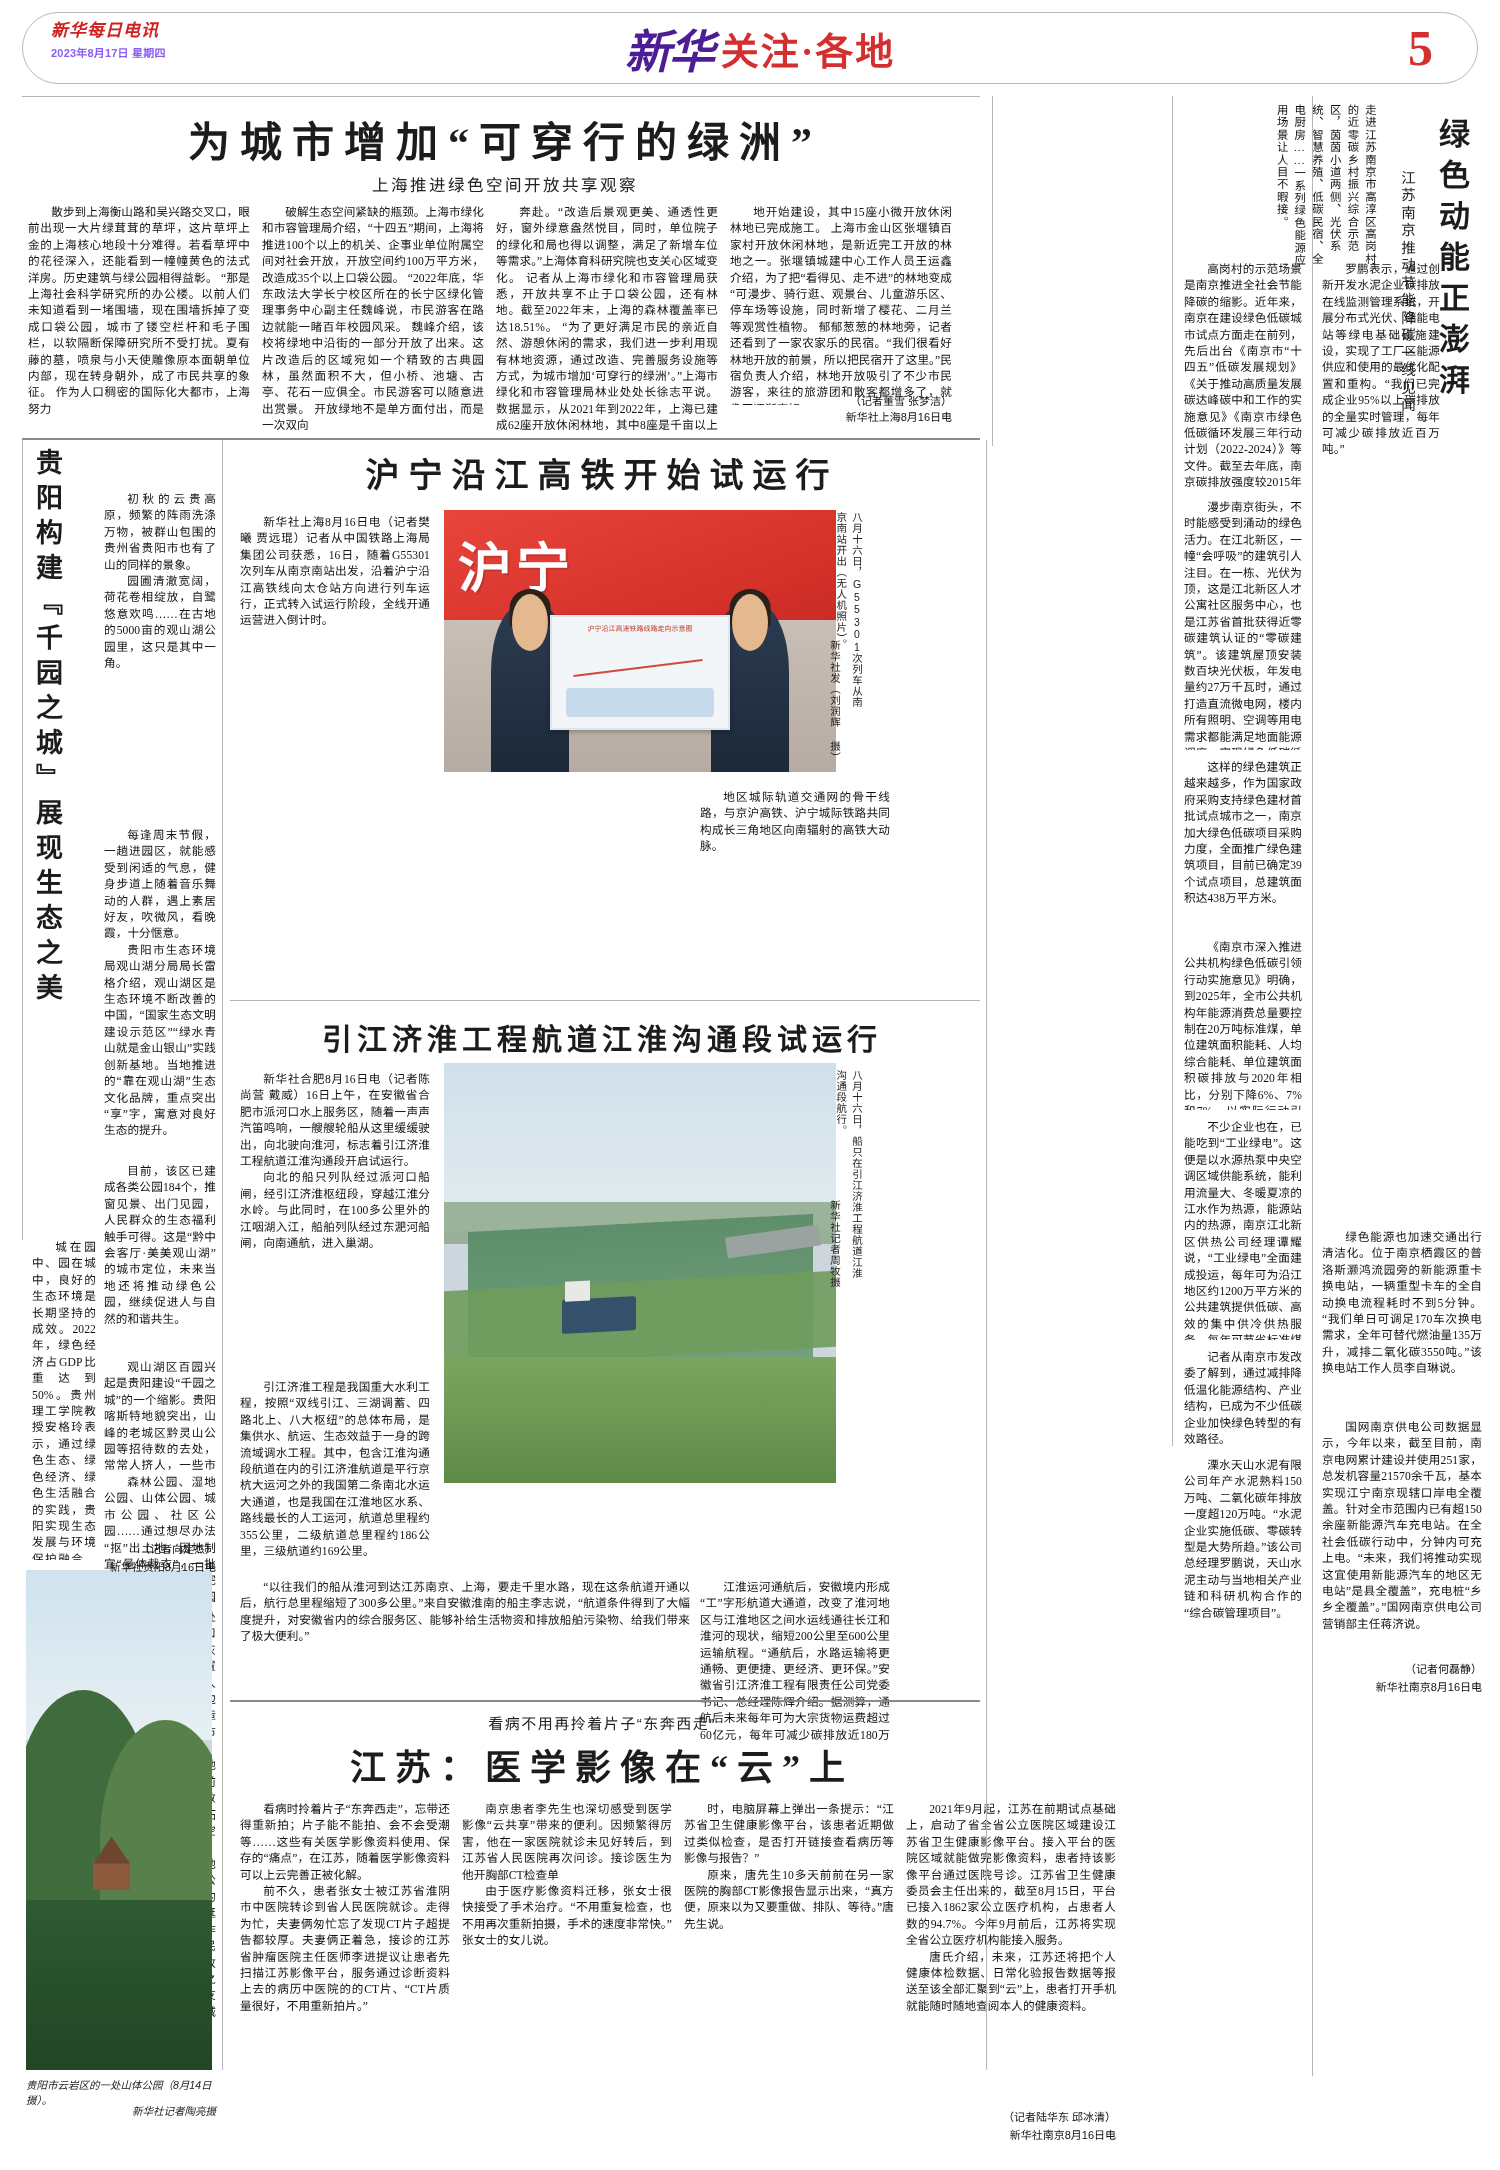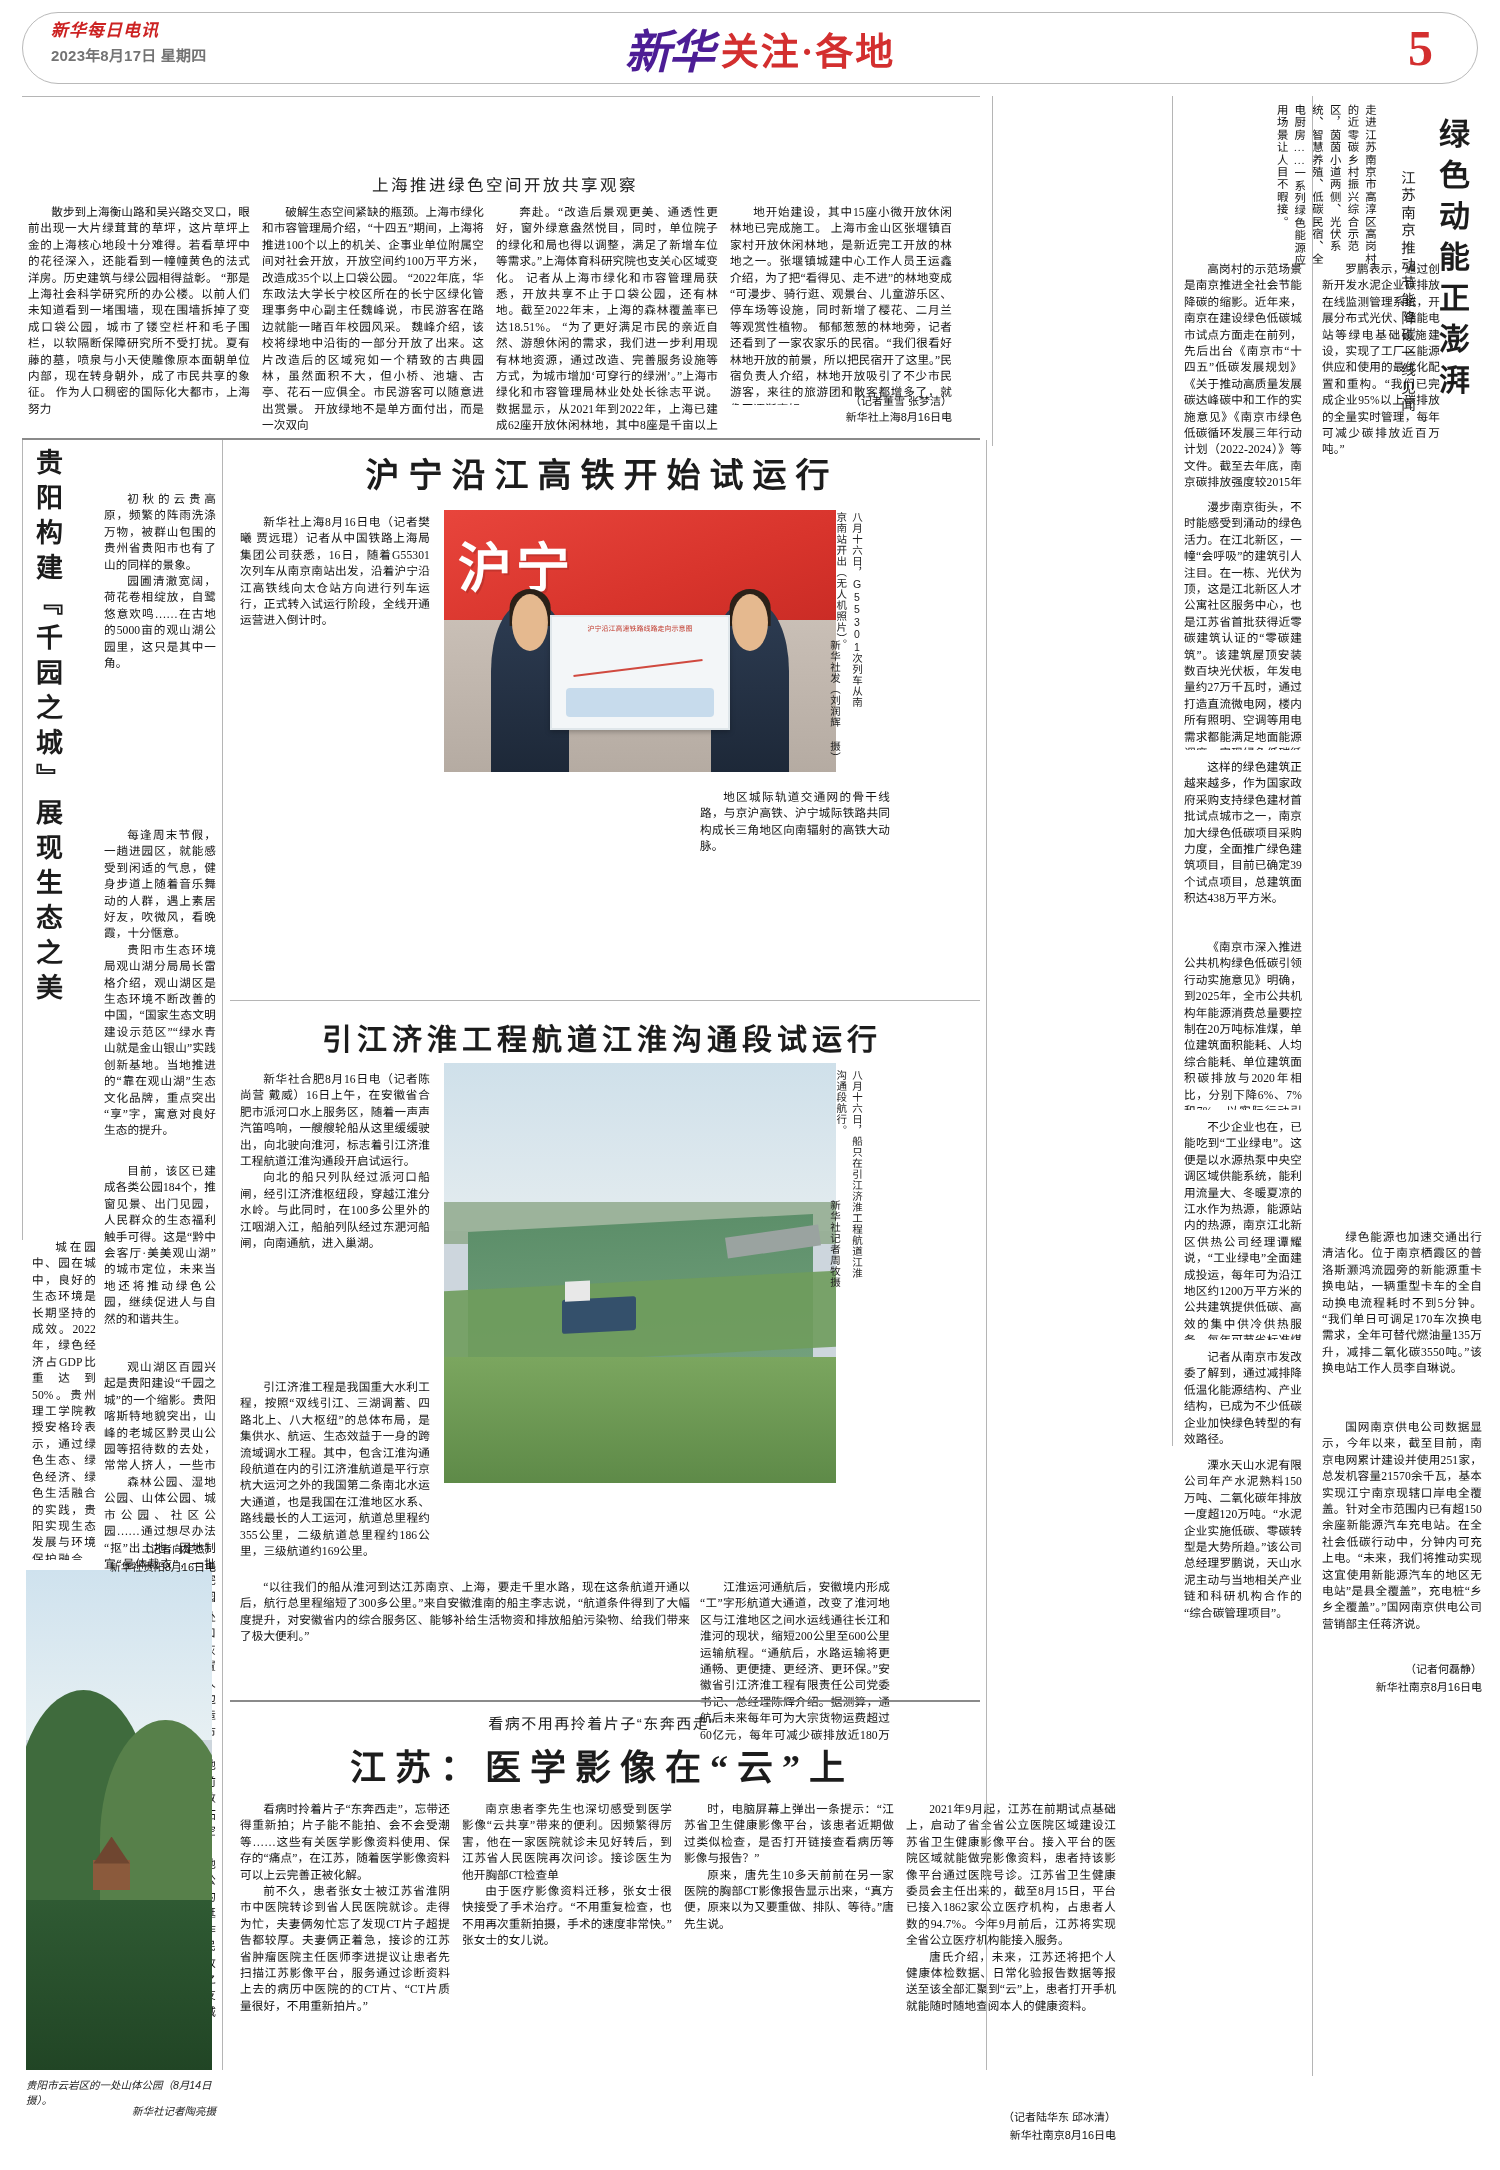--- a/index.html
+++ b/index.html
@@ -45,22 +45,22 @@
     font-weight: 700;
     font-size: 17px;
     color: #cc2222;
     letter-spacing: 1px;
     line-height: 1.15;
     font-style: italic;
     white-space: nowrap;
   }
   .brand-date {
     font-family: "Liberation Sans", sans-serif;
-    font-size: 15px;
-    color: #737373;
+    font-size: 11px;
+    color: #8b5cf6;
     font-weight: 700;
     margin-top: 3px;
     letter-spacing: 0.2px;
     white-space: nowrap;
   }
   .masthead-title {
     position: absolute;
     left: 50%; top: 50%;
     transform: translate(-50%, -50%);
     display: flex; align-items: center;
@@ -343,20 +343,21 @@
         <div class="brand-date">2023年8月17日 星期四</div>
       </div>
       <div class="masthead-title">
         <span class="mt-xin">新华</span>
         <span class="mt-rest">关注·各地</span>
       </div>
       <div class="page-no">5</div>
     </div>
   </div>
 
+  <div class="headline-main" style="left:30px; top:108px; width:950px; font-size:42px;">为城市增加“可穿行的绿洲”</div>
 
   <div class="subhead" style="left:30px; top:172px; width:950px; font-size:16.5px;">上海推进绿色空间开放共享观察</div>
 
   <div class="hrule" style="left:22px; top:96px; width:958px;"></div>
   <div class="vrule" style="left:992px; top:96px; height:350px;"></div>
   <div class="vrule" style="left:1172px; top:96px; height:1350px;"></div>
   <div class="vrule" style="left:22px; top:440px; height:800px;"></div>
 
   <div class="col" style="left:28px; top:205px; width:222px; height:225px;">
     <p>散步到上海衡山路和吴兴路交叉口，眼前出现一大片绿茸茸的草坪，这片草坪上金的上海核心地段十分难得。若看草坪中的花径深入，还能看到一幢幢黄色的法式洋房。历史建筑与绿公园相得益彰。

